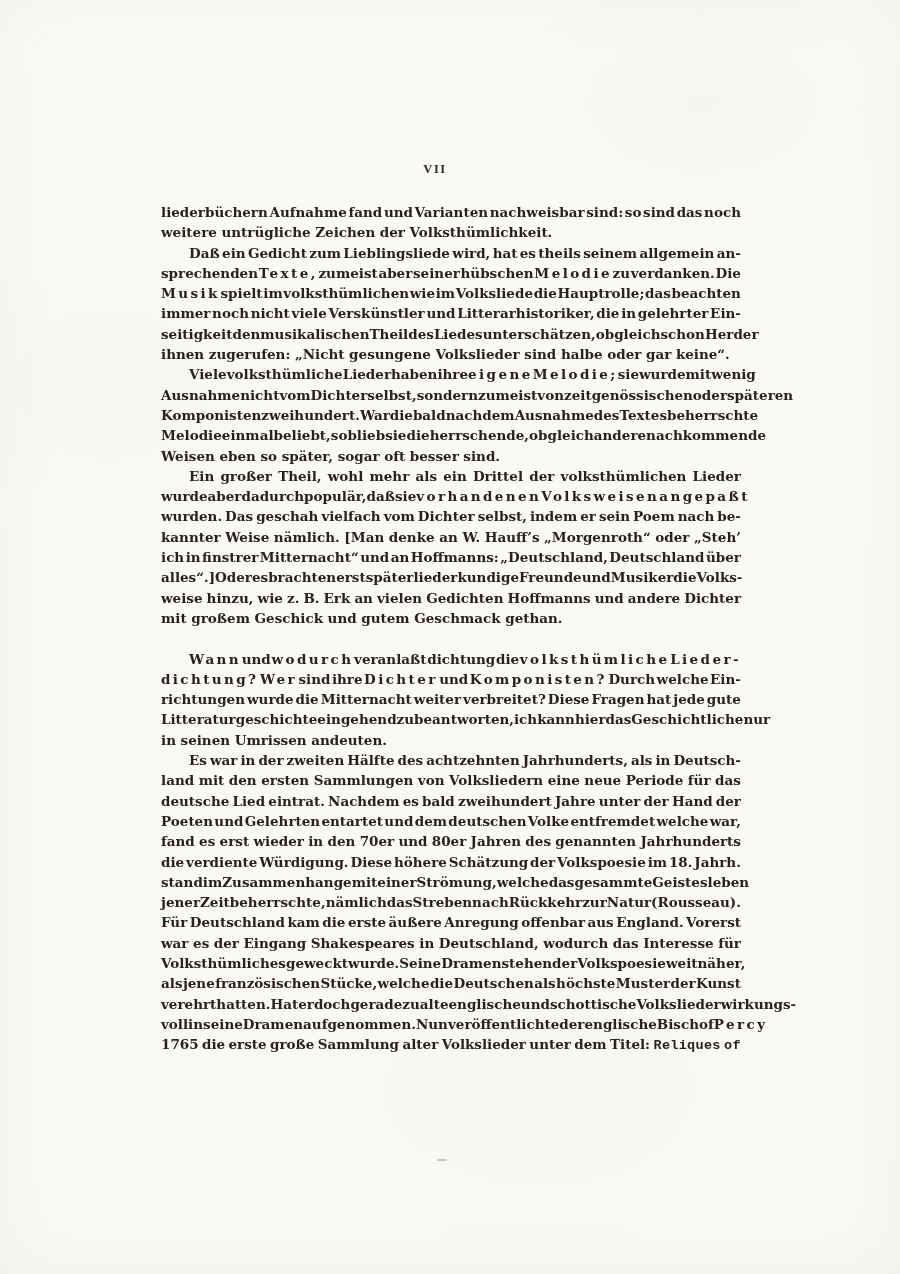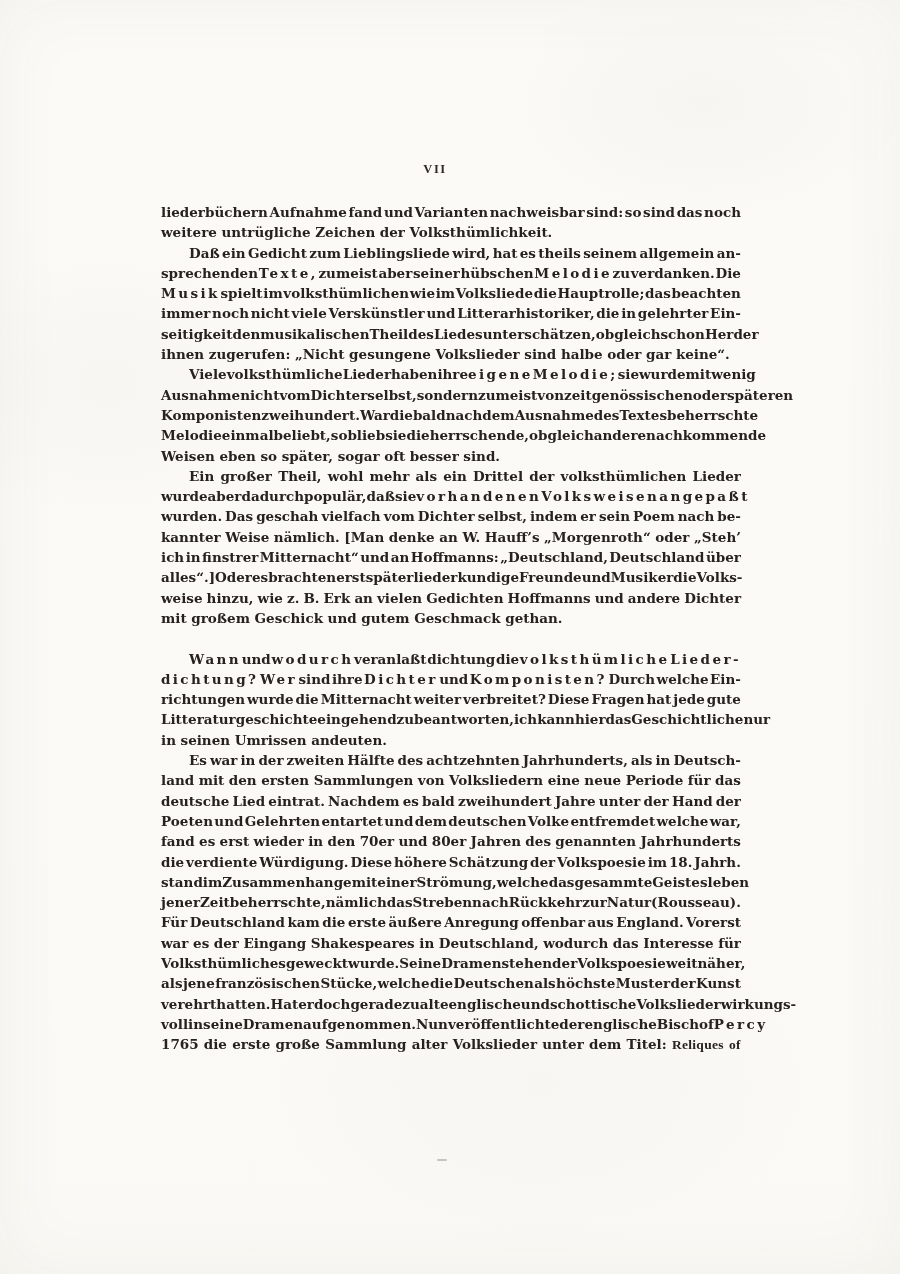--- a/index.html
+++ b/index.html
@@ -45,21 +45,21 @@
     font-size: 13.5px;
     font-weight: 700;
     white-space: nowrap;
   }
   .line.indent { padding-left: 28px; }
   .line.last { justify-content: flex-start; }
   .line.last .w { margin-right: 4.6px; }
   .w { display: inline-block; }
   .sperr { letter-spacing: 2.4px; }
   .antiqua {
-    font-family: Liberation Serif, serif;
+    font-family: Liberation Mono, monospace;
     letter-spacing: 0.3px;
   }
   .scan-dash {
     position: absolute;
     left: 437px; top: 1159px;
     width: 10px; height: 2px;
     background: #c6c4bf;
     border-radius: 1px;
   }
 </style>

